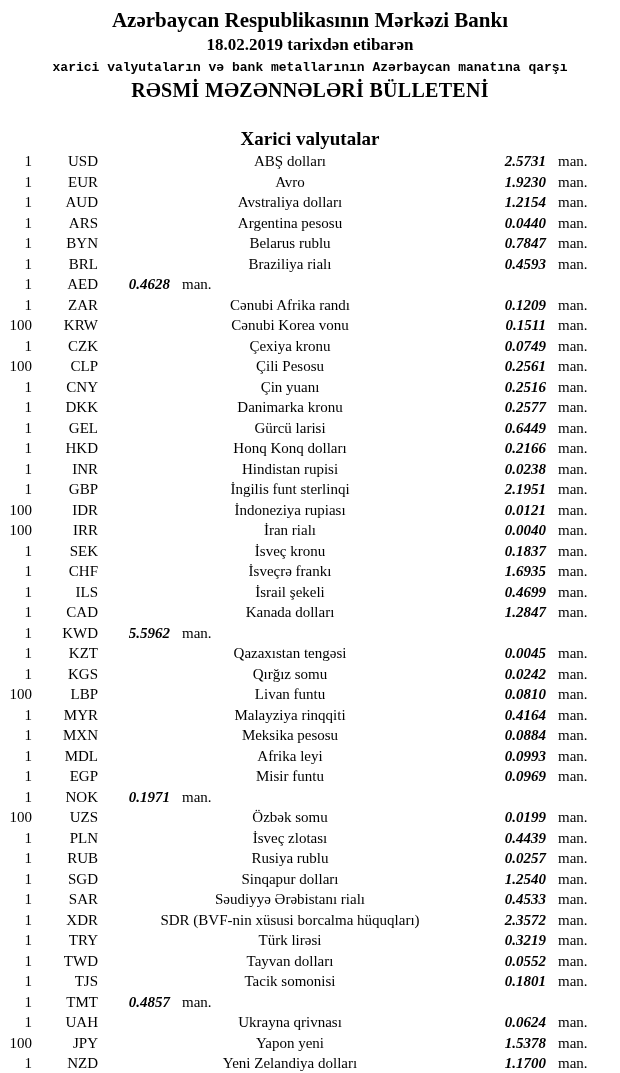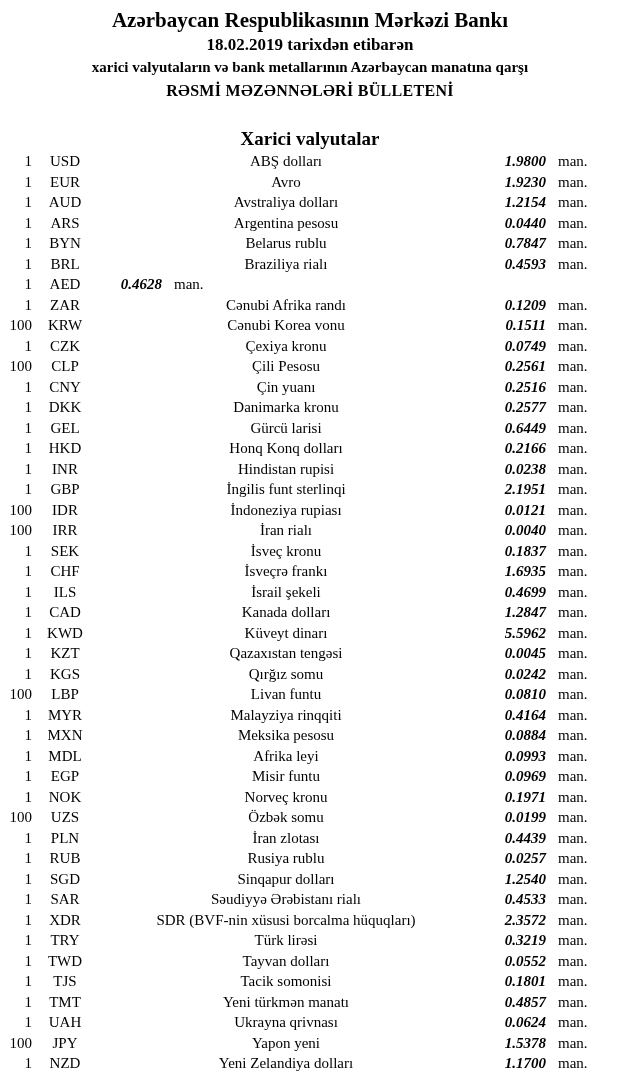--- a/index.html
+++ b/index.html
@@ -26,25 +26,26 @@
     padding-top: 7px;
     font-size: 21px;
     line-height: 27px;
     margin: 0;
   }
   .date-line {
     font-size: 17px;
     line-height: 22px;
   }
   .subtitle {
-    font-size: 15px;
+    font-size: 13px;
     line-height: 23px;
+    font-family: Liberation Mono, monospace;
   }
   .bulletin-title {
-    font-size: 16px;
+    font-size: 20px;
     line-height: 23px;
     letter-spacing: 0.3px;
   }
   .section-title {
     margin-top: 27px;
     font-size: 19px;
     line-height: 20px;
     text-align: center;
     font-weight: bold;
   }
@@ -58,22 +59,22 @@
     font-size: 15px;
     white-space: nowrap;
   }
   .row .qty {
     width: 32px;
     text-align: right;
     flex: 0 0 auto;
   }
   .row .code {
     width: 50px;
-    margin-left: 8px;
-    text-align: center;
+    margin-left: 16px;
+    text-align: right;
     flex: 0 0 auto;
   }
   .row .name {
     flex: 1 1 auto;
     margin-left: 8px;
     overflow: hidden;
     text-align: center;
   }
   .row .rate {
     width: 72px;
@@ -101,21 +102,21 @@
     <div class="bulletin-title">RƏSMİ MƏZƏNNƏLƏRİ BÜLLETENİ</div>
   </header>
 
   <div class="section-title">Xarici valyutalar</div>
 
   <div class="rates-table" id="rates-table">
       <div class="row">
         <span class="qty">1</span>
         <span class="code">USD</span>
         <span class="name">ABŞ dolları</span>
-        <span class="rate">1.9800</span>
+        <span class="rate">2.5731</span>
         <span class="unit">man.</span>
       </div>
       <div class="row">
         <span class="qty">1</span>
         <span class="code">EUR</span>
         <span class="name">Avro</span>
         <span class="rate">1.9230</span>
         <span class="unit">man.</span>
       </div>
       <div class="row">
@@ -260,21 +261,20 @@
       <div class="row">
         <span class="qty">1</span>
         <span class="code">CAD</span>
         <span class="name">Kanada dolları</span>
         <span class="rate">1.2847</span>
         <span class="unit">man.</span>
       </div>
       <div class="row">
         <span class="qty">1</span>
         <span class="code">KWD</span>
-        <span class="name">Küveyt dinarı</span>
         <span class="rate">5.5962</span>
         <span class="unit">man.</span>
       </div>
       <div class="row">
         <span class="qty">1</span>
         <span class="code">KZT</span>
         <span class="name">Qazaxıstan tengəsi</span>
         <span class="rate">0.0045</span>
         <span class="unit">man.</span>
       </div>
@@ -316,35 +316,34 @@
       <div class="row">
         <span class="qty">1</span>
         <span class="code">EGP</span>
         <span class="name">Misir funtu</span>
         <span class="rate">0.0969</span>
         <span class="unit">man.</span>
       </div>
       <div class="row">
         <span class="qty">1</span>
         <span class="code">NOK</span>
-        <span class="name">Norveç kronu</span>
         <span class="rate">0.1971</span>
         <span class="unit">man.</span>
       </div>
       <div class="row">
         <span class="qty">100</span>
         <span class="code">UZS</span>
         <span class="name">Özbək somu</span>
         <span class="rate">0.0199</span>
         <span class="unit">man.</span>
       </div>
       <div class="row">
         <span class="qty">1</span>
         <span class="code">PLN</span>
-        <span class="name">İran zlotası</span>
+        <span class="name">İsveç zlotası</span>
         <span class="rate">0.4439</span>
         <span class="unit">man.</span>
       </div>
       <div class="row">
         <span class="qty">1</span>
         <span class="code">RUB</span>
         <span class="name">Rusiya rublu</span>
         <span class="rate">0.0257</span>
         <span class="unit">man.</span>
       </div>
@@ -386,21 +385,20 @@
       <div class="row">
         <span class="qty">1</span>
         <span class="code">TJS</span>
         <span class="name">Tacik somonisi</span>
         <span class="rate">0.1801</span>
         <span class="unit">man.</span>
       </div>
       <div class="row">
         <span class="qty">1</span>
         <span class="code">TMT</span>
-        <span class="name">Yeni türkmən manatı</span>
         <span class="rate">0.4857</span>
         <span class="unit">man.</span>
       </div>
       <div class="row">
         <span class="qty">1</span>
         <span class="code">UAH</span>
         <span class="name">Ukrayna qrivnası</span>
         <span class="rate">0.0624</span>
         <span class="unit">man.</span>
       </div>

